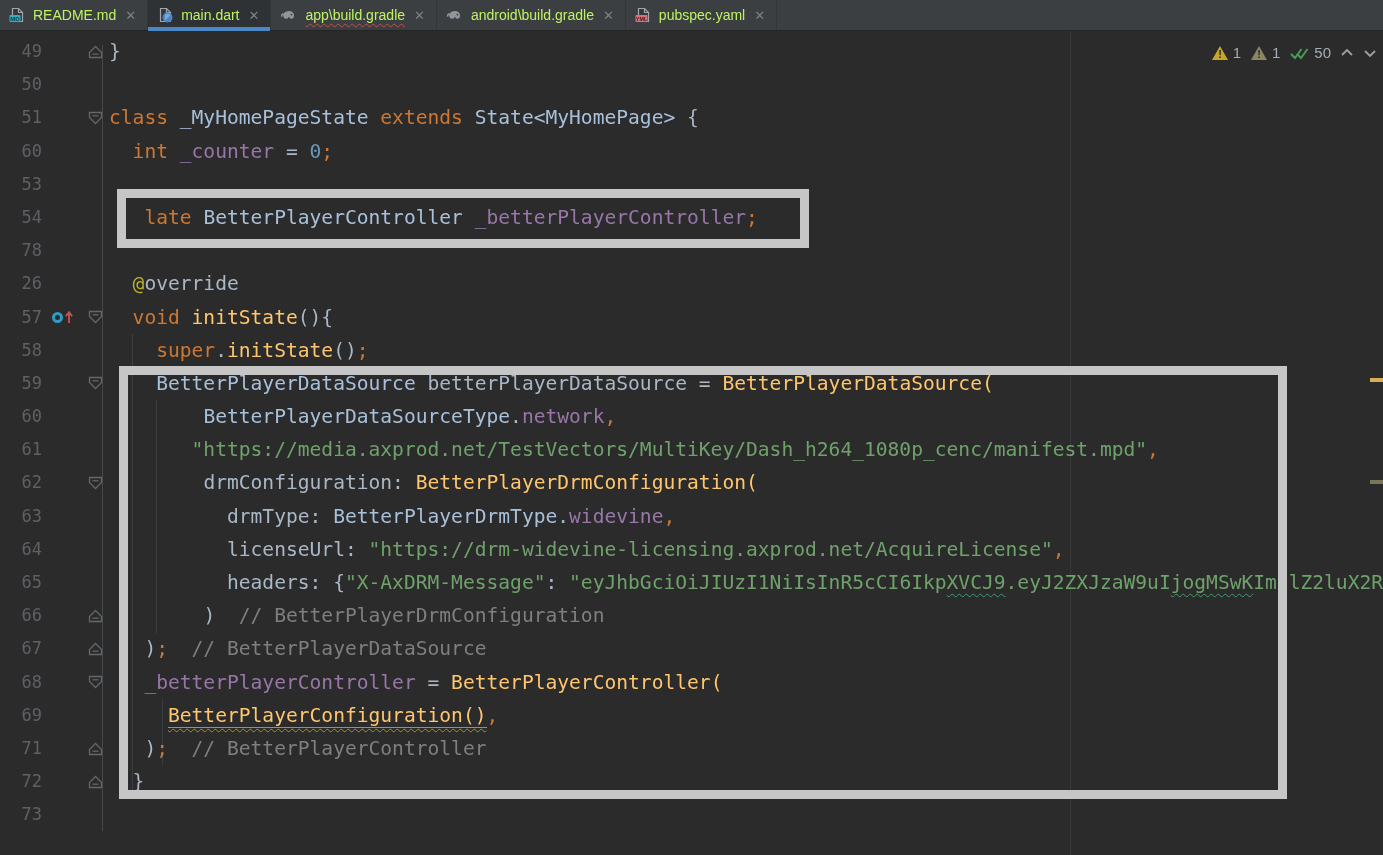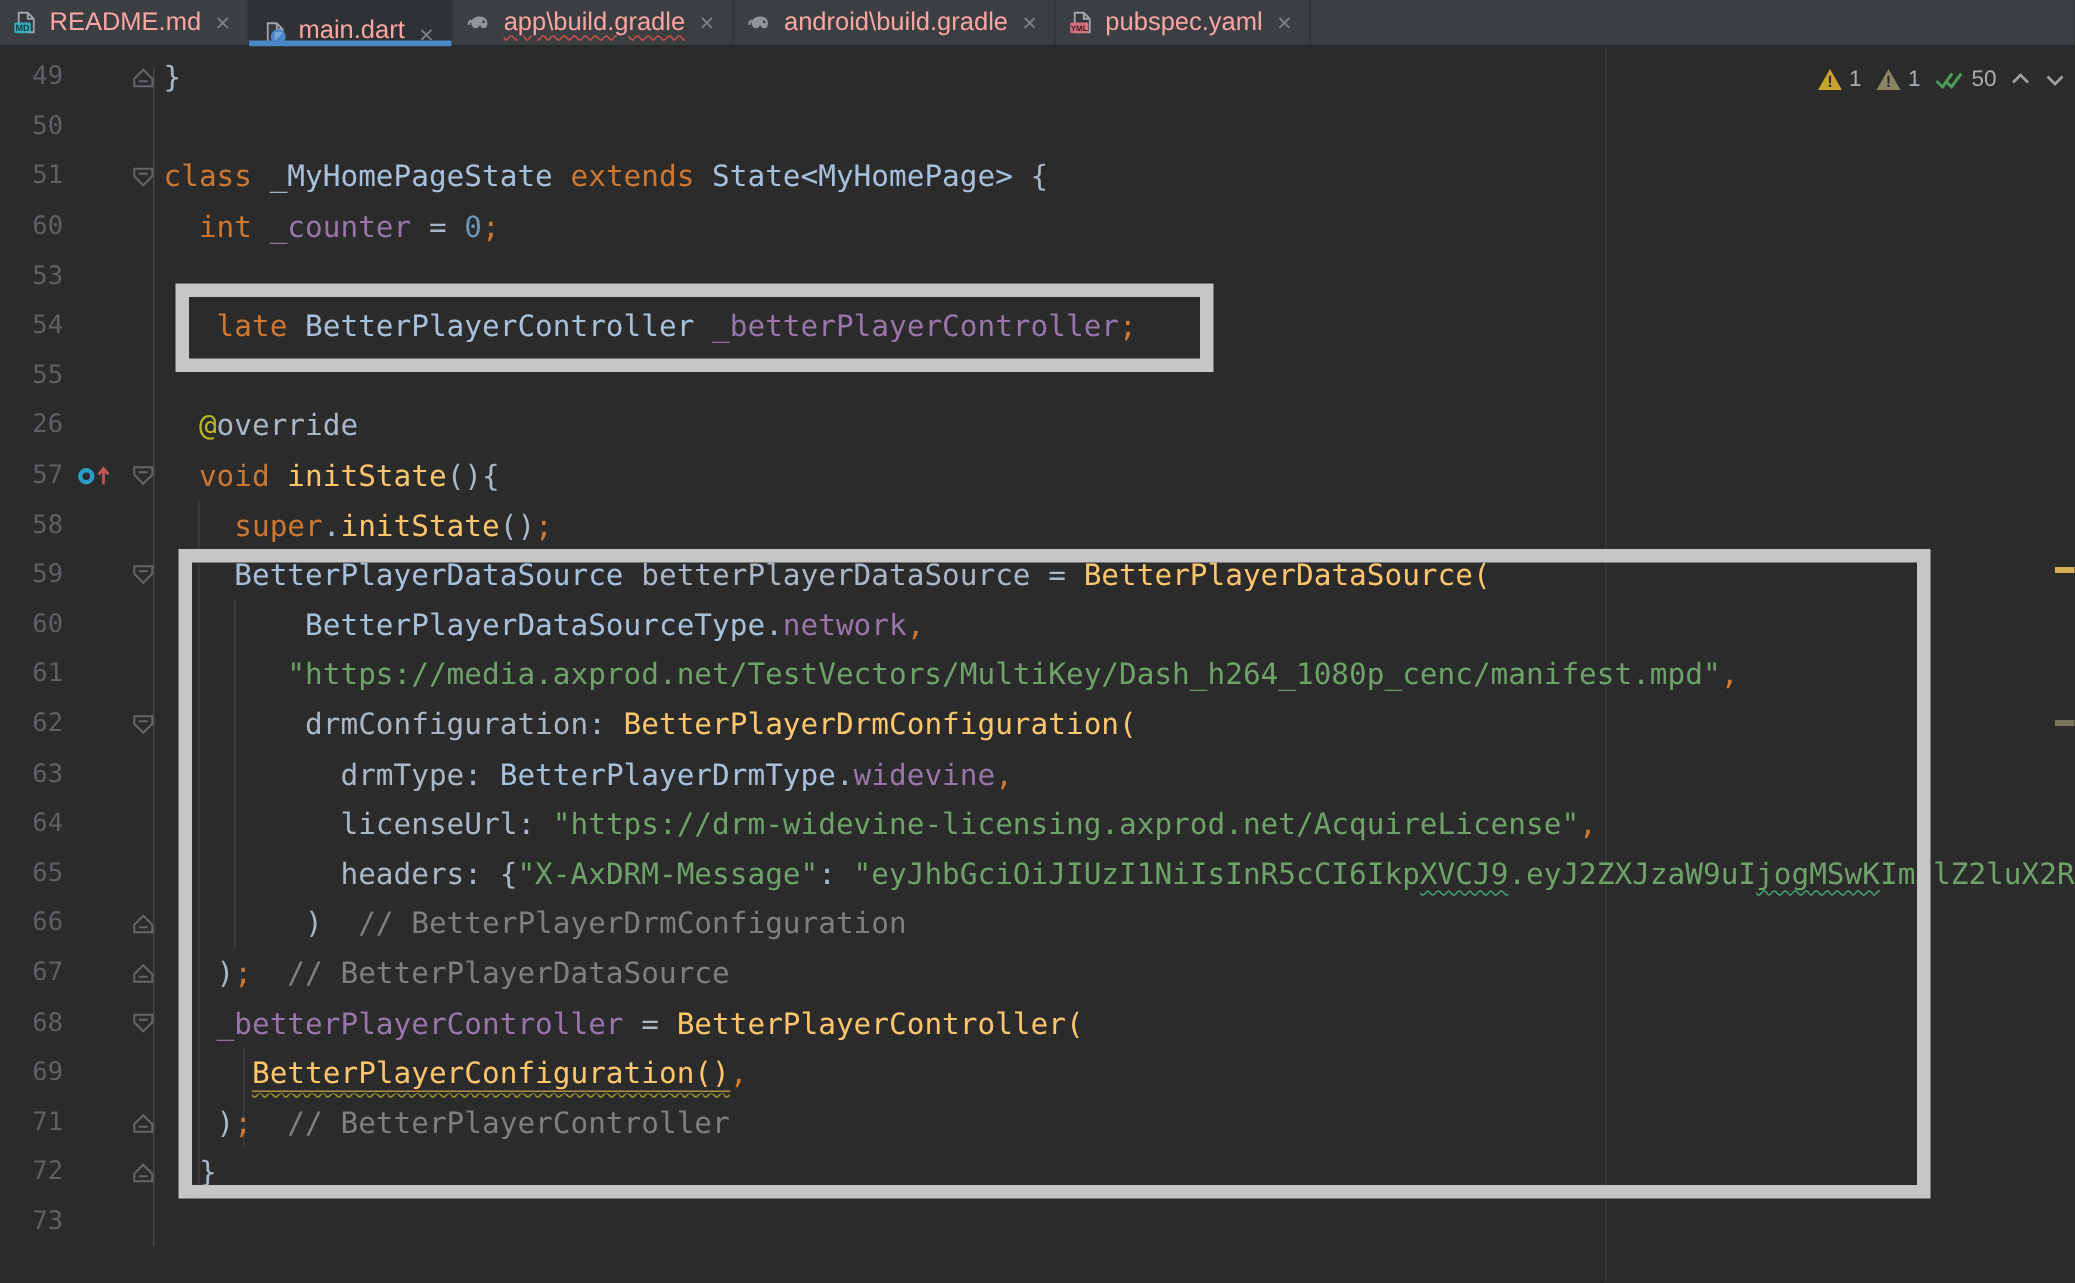--- a/index.html
+++ b/index.html
@@ -4,22 +4,22 @@
 <style>
   * { margin:0; padding:0; box-sizing:border-box; }
   html,body { width:1383px; height:855px; overflow:hidden; background:#2B2B2B;
               font-family:"Liberation Sans", sans-serif; }
 
   
   .tabbar { position:absolute; top:0; left:0; width:1383px; height:31px;
             background:#3C3F41; border-bottom:1px solid #232525; display:flex; align-items:stretch; }
   .tab { display:flex; align-items:center; padding:0 11px 0 9px; gap:7px; cursor:default;
          border-right:1px solid #333638; position:relative; }
-  .tab .lbl { font-size:17px; color:#fca5a5; white-space:pre; }
-  .tab.active { background:#2F3234;align-items:flex-end; }
+  .tab .lbl { font-size:14px; color:#bef264; white-space:pre; }
+  .tab.active { background:#2F3234; }
   .tab.active::after { content:""; position:absolute; left:0; right:0; bottom:-1px; height:4px; background:#4A88C7; }
   .tab.err .lbl { text-decoration:underline wavy #C34F4B 1px; text-underline-offset:3px; }
   .tab .close { color:#7D8184; font-size:13px; margin-left:2px; line-height:1; }
   .tab svg { display:block; }
 
   
   .editor { position:absolute; top:31px; left:0; width:1383px; height:692px; background:#2B2B2B; }
   #lines { position:absolute; top:4px; left:0; right:0; }
   .row { display:flex; height:33.2px; line-height:33.2px; white-space:pre; position:relative; }
   .ln  { width:42px; text-align:right; color:#5D6166; font:17px/33.2px "DejaVu Sans Mono", monospace; flex:0 0 42px; }
@@ -139,21 +139,21 @@
             <line x1="4.5" y1="9.2" x2="10.5" y2="9.2" stroke="#63676B" stroke-width="1.3"></line>
           </svg></span><span class="code"><span class="tk-def">}</span></span></div>
       <div class="row"><span class="ln">50</span><span class="ovr"></span><span class="fld"></span><span class="code"></span></div>
       <div class="row"><span class="ln">51</span><span class="ovr"></span><span class="fld"><svg width="15" height="14">
             <path d="M1.5 1.5 h12 v5 l-6 6 l-6 -6 z" fill="#2B2B2B" stroke="#63676B" stroke-width="1.3"></path>
             <line x1="4.5" y1="4.8" x2="10.5" y2="4.8" stroke="#63676B" stroke-width="1.3"></line>
           </svg></span><span class="code"><span class="tk-kw">class</span><span class="tk-def"> </span><span class="tk-type">_MyHomePageState</span><span class="tk-def"> </span><span class="tk-kw">extends</span><span class="tk-def"> </span><span class="tk-type">State&lt;MyHomePage&gt;</span><span class="tk-def"> {</span></span></div>
       <div class="row"><span class="ln">60</span><span class="ovr"></span><span class="fld"></span><span class="code"><span class="tk-def">  </span><span class="tk-kw">int</span><span class="tk-def"> </span><span class="tk-fld">_counter</span><span class="tk-def"> = </span><span class="tk-num">0</span><span class="tk-kw">;</span></span></div>
       <div class="row"><span class="ln">53</span><span class="ovr"></span><span class="fld"></span><span class="code"></span></div>
       <div class="row"><span class="ln">54</span><span class="ovr"></span><span class="fld"></span><span class="code"><span class="tk-def">   </span><span class="tk-kw">late</span><span class="tk-def"> </span><span class="tk-type">BetterPlayerController</span><span class="tk-def"> </span><span class="tk-fld">_betterPlayerController</span><span class="tk-kw">;</span></span></div>
-      <div class="row"><span class="ln">55</span><span class="ovr"></span><span class="fld"></span><span class="code"></span></div>
+      <div class="row"><span class="ln">78</span><span class="ovr"></span><span class="fld"></span><span class="code"></span></div>
       <div class="row"><span class="ln">26</span><span class="ovr"></span><span class="fld"></span><span class="code"><span class="tk-def">  </span><span class="tk-ann">@</span><span class="tk-def">override</span></span></div>
       <div class="row"><span class="ln">57</span><span class="ovr"><span class="override-dot"></span><svg width="10" height="16">
             <path d="M5 14 V4 M1.8 7.2 L5 3.2 L8.2 7.2" stroke="#C75450" stroke-width="1.8" fill="none"></path>
           </svg></span><span class="fld"><svg width="15" height="14">
             <path d="M1.5 1.5 h12 v5 l-6 6 l-6 -6 z" fill="#2B2B2B" stroke="#63676B" stroke-width="1.3"></path>
             <line x1="4.5" y1="4.8" x2="10.5" y2="4.8" stroke="#63676B" stroke-width="1.3"></line>
           </svg></span><span class="code"><span class="tk-def">  </span><span class="tk-kw">void</span><span class="tk-def"> </span><span class="tk-fn">initState</span><span class="tk-def">(){</span></span></div>
       <div class="row"><span class="ln">58</span><span class="ovr"></span><span class="fld"></span><span class="code"><span class="tk-def">    </span><span class="tk-kw">super</span><span class="tk-def">.</span><span class="tk-fn">initState</span><span class="tk-def">()</span><span class="tk-kw">;</span></span></div>
       <div class="row"><span class="ln">59</span><span class="ovr"></span><span class="fld"><svg width="15" height="14">
             <path d="M1.5 1.5 h12 v5 l-6 6 l-6 -6 z" fill="#2B2B2B" stroke="#63676B" stroke-width="1.3"></path>

